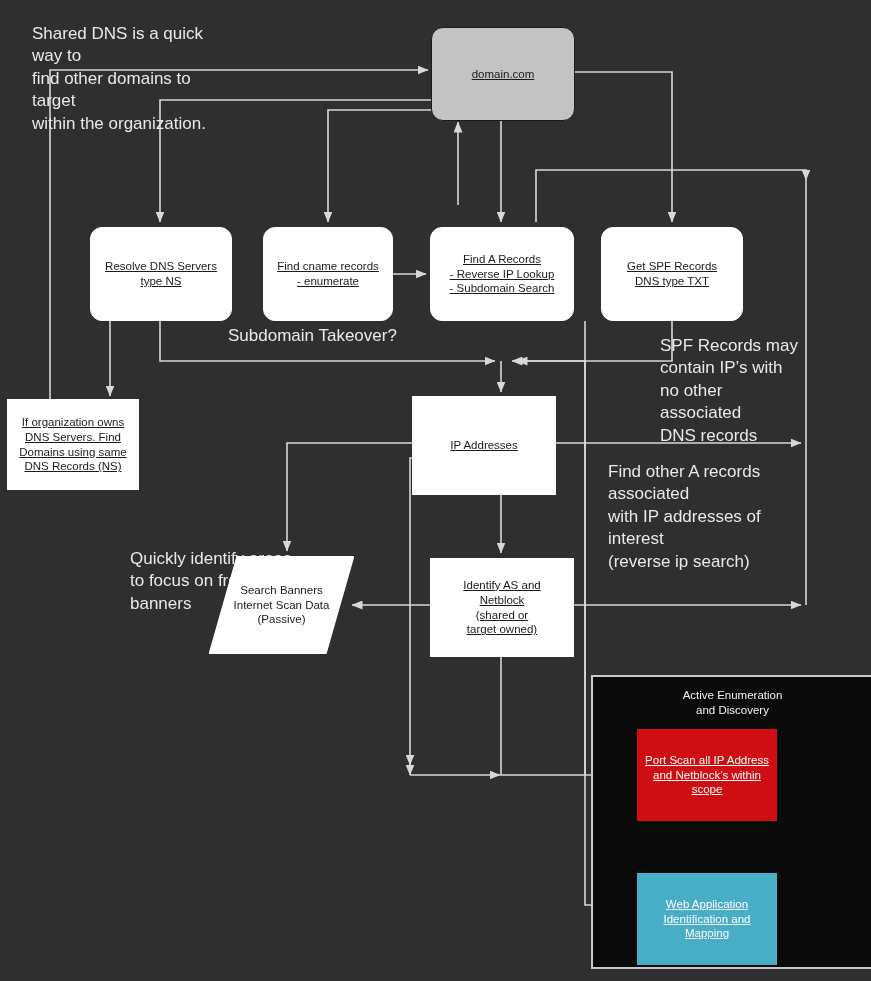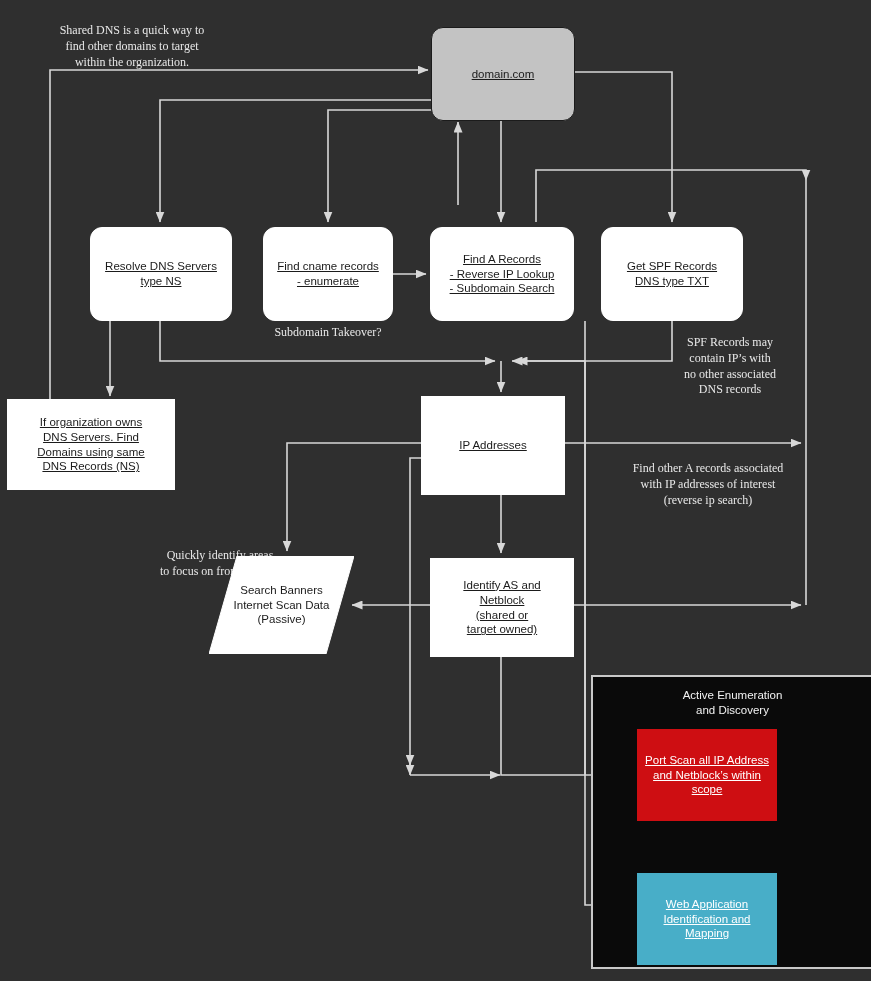--- a/index.html
+++ b/index.html
@@ -6,21 +6,21 @@
   body{width:871px;height:981px;overflow:hidden;
        font-family:"Liberation Sans","DejaVu Sans",sans-serif;}
   #stage{position:relative;width:871px;height:981px;background:#2f2f2f;}
   svg#wires{position:absolute;left:0;top:0;width:871px;height:981px;pointer-events:none;}
   .node{position:absolute;box-sizing:border-box;display:flex;align-items:center;
         justify-content:center;text-align:center;line-height:1.30;text-decoration:underline;}
   .white{background:#ffffff;color:#1b1b1b;border:1px solid #ffffff;font-size:11.5px;}
   .rounded{border-radius:12px;}
   .sharp{border-radius:0;}
   .grey{background:#c3c3c3;color:#1b1b1b;border-radius:12px;border:1px solid #1b1b1b;font-size:11.5px;}
-  .note{position:absolute;color:#e9e9e9;font-size:12px;text-align:center;line-height:1.32;font-family:Liberation Serif, serif;}
+  .note{position:absolute;color:#e9e9e9;font-size:17px;text-align:left;line-height:1.32;}
   .panel{position:absolute;background:#0a0a0a;border:2px solid #c9c9c9;}
   .panel-title{position:absolute;color:#f2f2f2;font-size:11.5px;text-align:center;
                line-height:1.32;width:100%;left:0;}
   .red{background:#ce0e12;color:#ffffff;font-size:11.5px;}
   .teal{background:#48aec8;color:#ffffff;font-size:11.5px;}
   .para{position:absolute;}
   .para svg{display:block;}
   .para .lbl{position:absolute;left:0;top:0;width:100%;height:100%;display:flex;
              align-items:center;justify-content:center;text-align:center;
              color:#1b1b1b;font-size:11.5px;line-height:1.30;}
@@ -118,26 +118,26 @@
   <div class="node white rounded ml" style="left:430px;top:227px;width:144px;height:94px;">Find A Records
 - Reverse IP Lookup
 - Subdomain Search</div>
 
   <div class="node white rounded ml" style="left:263px;top:227px;width:130px;height:94px;">Find cname records
 - enumerate</div>
 
   <div class="node white rounded ml" style="left:601px;top:227px;width:142px;height:94px;">Get SPF Records
 DNS type TXT</div>
 
-  <div class="node white sharp ml" style="left:7px;top:399px;width:168px;height:91px;">If organization owns
+  <div class="node white sharp ml" style="left:7px;top:399px;width:132px;height:91px;">If organization owns
 DNS Servers. Find
 Domains using same
 DNS Records (NS)</div>
 
-  <div class="node white sharp ml" style="left:421px;top:396px;width:144px;height:99px;">IP Addresses</div>
+  <div class="node white sharp ml" style="left:412px;top:396px;width:144px;height:99px;">IP Addresses</div>
 
   <div class="para" style="left:209px;top:556px;width:145px;height:98px;">
     <svg width="145" height="98" viewBox="0 0 145 98">
       <polygon points="28,0 145,0 117,98 0,98" fill="#ffffff" stroke="#ffffff" stroke-width="1"></polygon>
     </svg>
     <div class="lbl ml">Search Banners
 Internet Scan Data
 (Passive)</div>
   </div>
 

